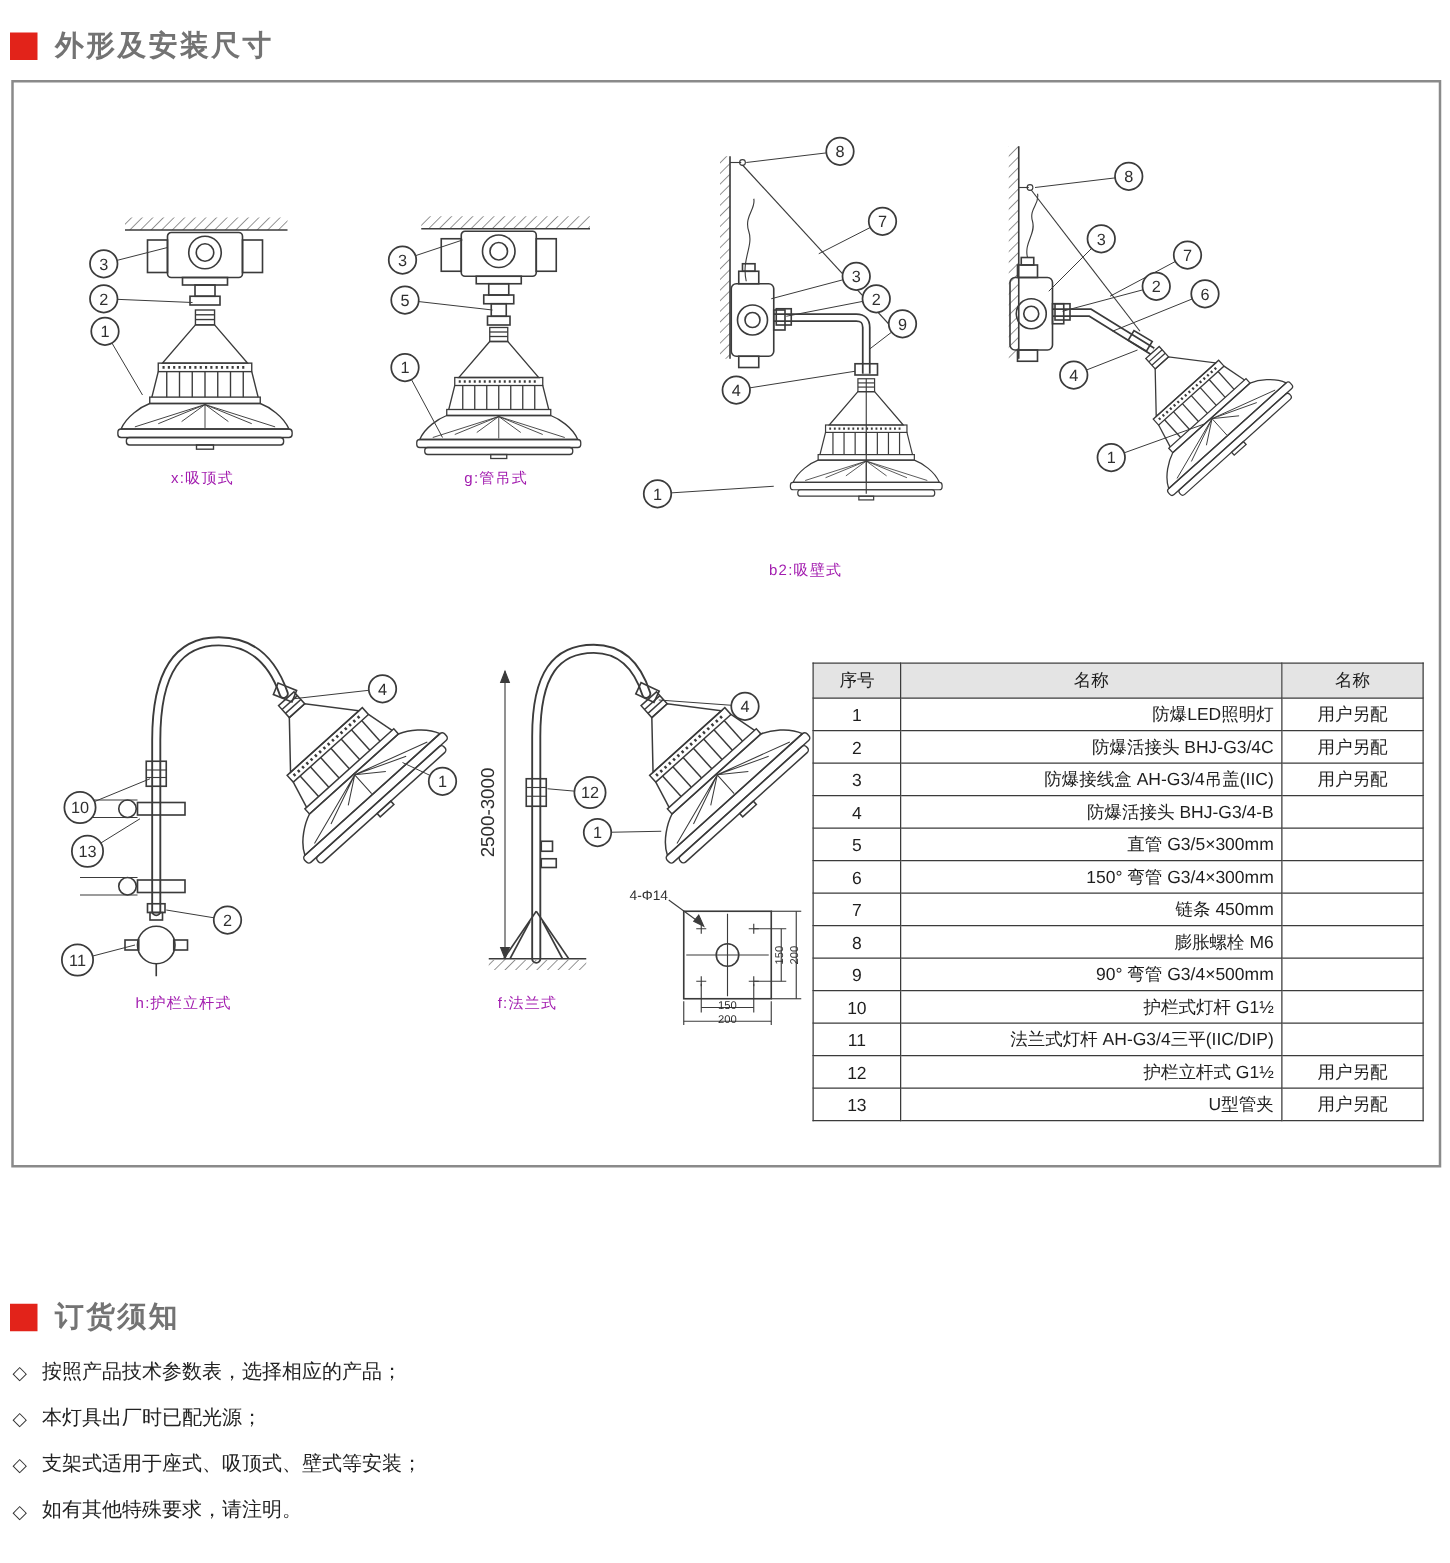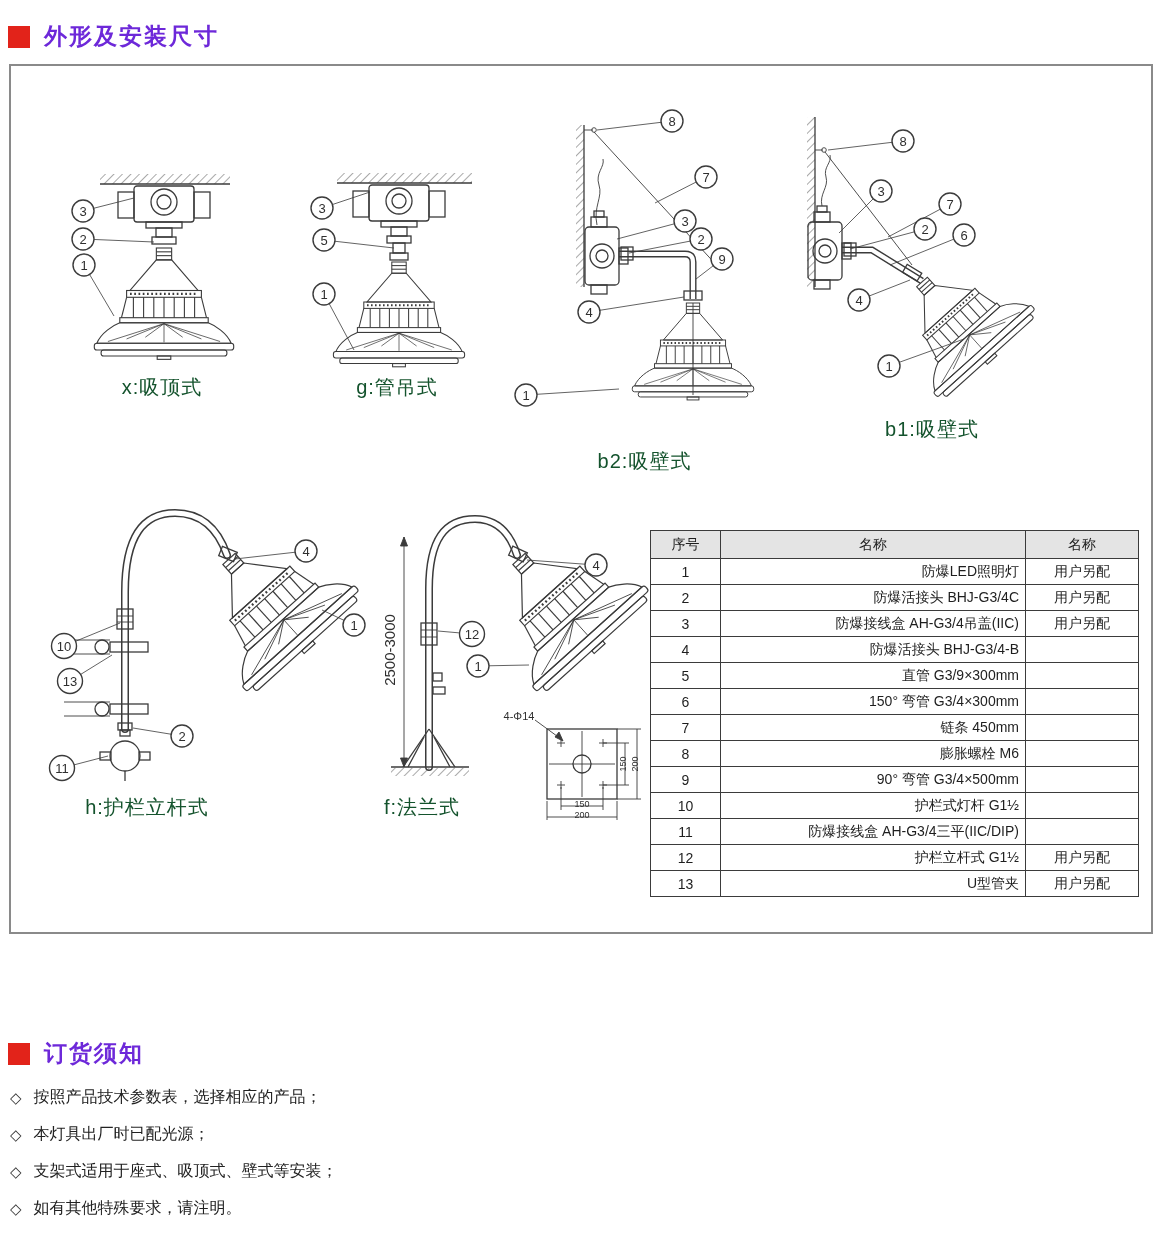--- a/index.html
+++ b/index.html
@@ -1,24 +1,24 @@
 <!DOCTYPE html>
 <html><head>
 <meta charset="utf-8">
 <style>
   html,body{margin:0;padding:0;background:#fff;}
   body{width:1160px;height:1250px;position:relative;overflow:hidden;
        font-family:"Liberation Sans","DejaVu Sans",sans-serif;color:#2f2f2f;}
   .sec-title{position:absolute;display:flex;align-items:center;gap:14px;}
   .red-sq{width:22px;height:22px;background:#e2231a;flex:0 0 auto;}
-  .sec-title .t{font-size:23px;font-weight:bold;color:#6d28d9;letter-spacing:2px;}
+  .sec-title .t{font-size:23px;font-weight:bold;color:#737373;letter-spacing:2px;}
   #box{position:absolute;left:9px;top:64px;width:1140px;height:866px;
        border:2px solid #8a8a8a;background:#fff;}
   #box svg{position:absolute;overflow:visible;}
-  .dlabel{position:absolute;font-size:20px;color:#14532d;text-align:center;letter-spacing:1px;}
+  .dlabel{position:absolute;font-size:12px;color:#a21caf;text-align:center;letter-spacing:1px;}
   
   .ln{fill:none;stroke:#3b3b3b;stroke-width:1.3;}
   .thin{fill:none;stroke:#3b3b3b;stroke-width:0.9;}
   .pipeO{fill:none;stroke:#3b3b3b;stroke-width:8;stroke-linecap:round;}
   .pipeI{fill:none;stroke:#ffffff;stroke-width:5;stroke-linecap:round;}
   .pipeO2{fill:none;stroke:#3b3b3b;stroke-width:7;stroke-linecap:butt;}
   .pipeI2{fill:none;stroke:#ffffff;stroke-width:4.2;stroke-linecap:butt;}
   .leader{stroke:#3b3b3b;stroke-width:0.8;}
   .callout-circle{fill:#fff;stroke:#3b3b3b;stroke-width:1.4;}
   .callout-num{font-size:13px;fill:#2f2f2f;text-anchor:middle;}
@@ -299,21 +299,20 @@
       <text x="142" y="219" dy="0.36em" class="dim-text" font-size="11">4-Φ14</text>
       <text x="246" y="267" dy="0.36em" class="dim-text" font-size="9" transform="rotate(-90,246,267)">150</text>
       <text x="258" y="267" dy="0.36em" class="dim-text" font-size="9" transform="rotate(-90,258,267)">200</text>
       <text x="205" y="307" dy="0.36em" class="dim-text" font-size="9">150</text>
       <text x="205" y="318" dy="0.36em" class="dim-text" font-size="9">200</text>
     </svg>
 
   <div class="dlabel" style="left:31px;top:308px;width:240px;">x:吸顶式</div>
   <div class="dlabel" style="left:271px;top:308px;width:230px;">g:管吊式</div>
   <div class="dlabel" style="left:496px;top:350px;width:275px;margin-top:32px;">b2:吸壁式</div>
-  <div class="dlabel" style="left:781px;top:350px;width:280px;">b1:吸壁式</div>
   <div class="dlabel" style="left:21px;top:728px;width:230px;">h:护栏立杆式</div>
   <div class="dlabel" style="left:331px;top:728px;width:160px;">f:法兰式</div>
 
   <table id="parts" style="left:639px;top:464px;">
     <thead>
       <tr>
         <th style="width:57px">序号</th>
         <th style="width:292px">名称</th>
         <th style="width:100px">名称</th>
       </tr>
@@ -334,21 +333,21 @@
           <td class="c2">防爆接线盒 AH-G3/4吊盖(IIC)</td>
           <td class="c3">用户另配</td>
         </tr>
         <tr>
           <td class="c1">4</td>
           <td class="c2">防爆活接头 BHJ-G3/4-B</td>
           <td class="c3"></td>
         </tr>
         <tr>
           <td class="c1">5</td>
-          <td class="c2">直管 G3/9×300mm</td>
+          <td class="c2">直管 G3/5×300mm</td>
           <td class="c3"></td>
         </tr>
         <tr>
           <td class="c1">6</td>
           <td class="c2">150° 弯管 G3/4×300mm</td>
           <td class="c3"></td>
         </tr>
         <tr>
           <td class="c1">7</td>
           <td class="c2">链条 450mm</td>
@@ -364,21 +363,21 @@
           <td class="c2">90° 弯管 G3/4×500mm</td>
           <td class="c3"></td>
         </tr>
         <tr>
           <td class="c1">10</td>
           <td class="c2">护栏式灯杆 G1½</td>
           <td class="c3"></td>
         </tr>
         <tr>
           <td class="c1">11</td>
-          <td class="c2">防爆接线盒 AH-G3/4三平(IIC/DIP)</td>
+          <td class="c2">法兰式灯杆 AH-G3/4三平(IIC/DIP)</td>
           <td class="c3"></td>
         </tr>
         <tr>
           <td class="c1">12</td>
           <td class="c2">护栏立杆式 G1½</td>
           <td class="c3">用户另配</td>
         </tr>
         <tr>
           <td class="c1">13</td>
           <td class="c2">U型管夹</td>

